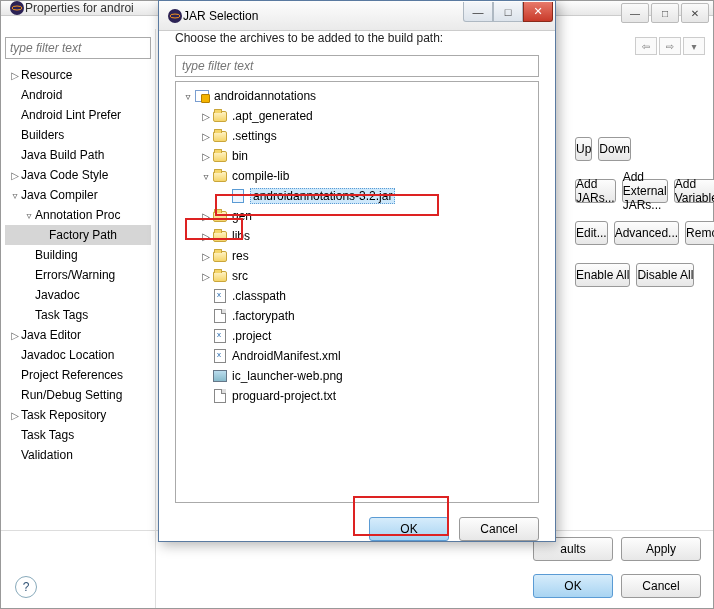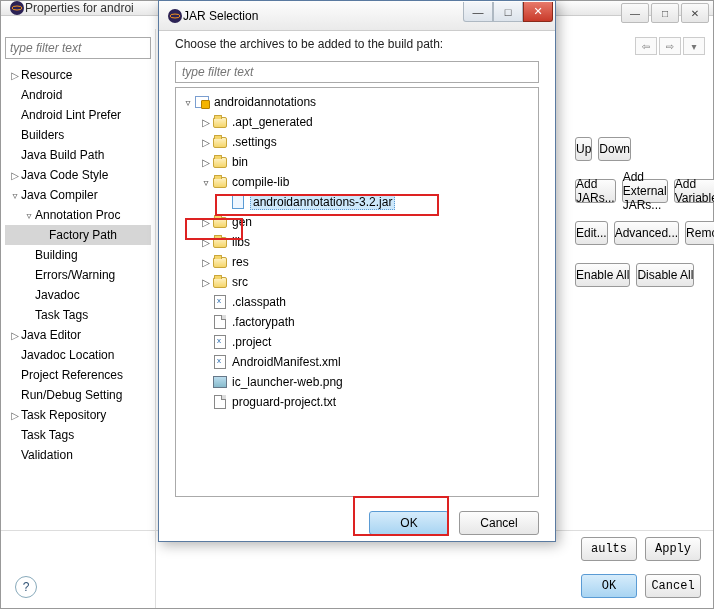--- a/index.html
+++ b/index.html
@@ -30,31 +30,31 @@
 
 .right-btns { position:absolute; right:12px; top:108px; width:126px; display:flex; flex-direction:column; gap:6px; }
 .right-btns .grp { display:flex; flex-direction:row; gap:6px; margin-bottom:12px; }
 .btn { height:24px; border:1px solid #999; background:linear-gradient(#fdfdfd,#e7e7e7); border-radius:3px; display:flex; align-items:center; justify-content:center; cursor:pointer; }
 .btn.primary { background:linear-gradient(#d6ecfb,#a8d4f2); border-color:#5a9bd4; }
 
 .bg-bottom { position:absolute; left:0; right:0; bottom:0; height:78px; border-top:1px solid #ddd; }
 .bg-bottom .row1 { position:absolute; right:12px; top:6px; display:flex; gap:8px; }
 .bg-bottom .row2 { position:absolute; right:12px; bottom:10px; display:flex; gap:8px; }
 .bg-bottom .help { position:absolute; left:14px; bottom:10px; width:22px; height:22px; border:1px solid #8ab; border-radius:50%; display:flex; align-items:center; justify-content:center; color:#357; }
-.bg-bottom .btn { width:56px;font-family:Liberation Mono, monospace; }
+.bg-bottom .btn { width:80px; }
 
 
 .dlg { position:absolute; left:158px; top:0; width:398px; height:542px; background:#fff; border:1px solid #5a7aa0; box-shadow: 3px 3px 12px rgba(0,0,0,0.3); }
 .dlg-titlebar { height:30px; background:linear-gradient(#fdfdfd,#eaeaea); display:flex; align-items:center; padding-left:8px; position:relative; border-bottom:1px solid #ccc; }
 .dlg-winctrls { position:absolute; right:2px; top:1px; display:flex; }
 .dlg-winctrls .wc { width:30px; height:20px; border:1px solid #aeb8c2; background:linear-gradient(#f4f6f9,#dde4ec); margin-left:0; display:flex; align-items:center; justify-content:center; font-size:11px; color:#333; border-top:none; }
 .dlg-winctrls .wc:first-child { border-radius: 0 0 0 3px;}
 .dlg-winctrls .wc.close { background:linear-gradient(#e87a6a,#c83a2a); color:#fff; border-color:#8a2a1a; border-radius:0 0 3px 0;}
 
-.dlg-body { padding:6px 16px; display:flex; flex-direction:column; height:calc(100% - 30px); }
+.dlg-body { padding:0 16px; display:flex; flex-direction:column; height:calc(100% - 30px); }
 .dlg-msg { margin-bottom:10px; color:#222; }
 .dlg-filter { height:22px; border:1px solid #aaa; padding:2px 6px; color:#888; font-style:italic; margin-bottom:4px; }
 .dlg-tree-wrap { flex:1; border:1px solid #aaa; background:#fff; overflow:auto; padding:4px 2px; }
 .dlg-tree .node { display:flex; align-items:center; height:20px; }
 .dlg-tree .arrow { width:12px; display:inline-block; text-align:center; color:#555; font-size:10px; }
 .dlg-tree .icon { width:16px; height:16px; margin-right:4px; display:inline-flex; align-items:center; justify-content:center; font-size:11px; }
 .dlg-tree .d0 { padding-left:4px; }
 .dlg-tree .d1 { padding-left:22px; }
 .dlg-tree .d2 { padding-left:40px; }
 .dlg-tree .selrow span.lbl { background:#cde8fb; border:1px dotted #5a9bd4; padding:0 2px; }

